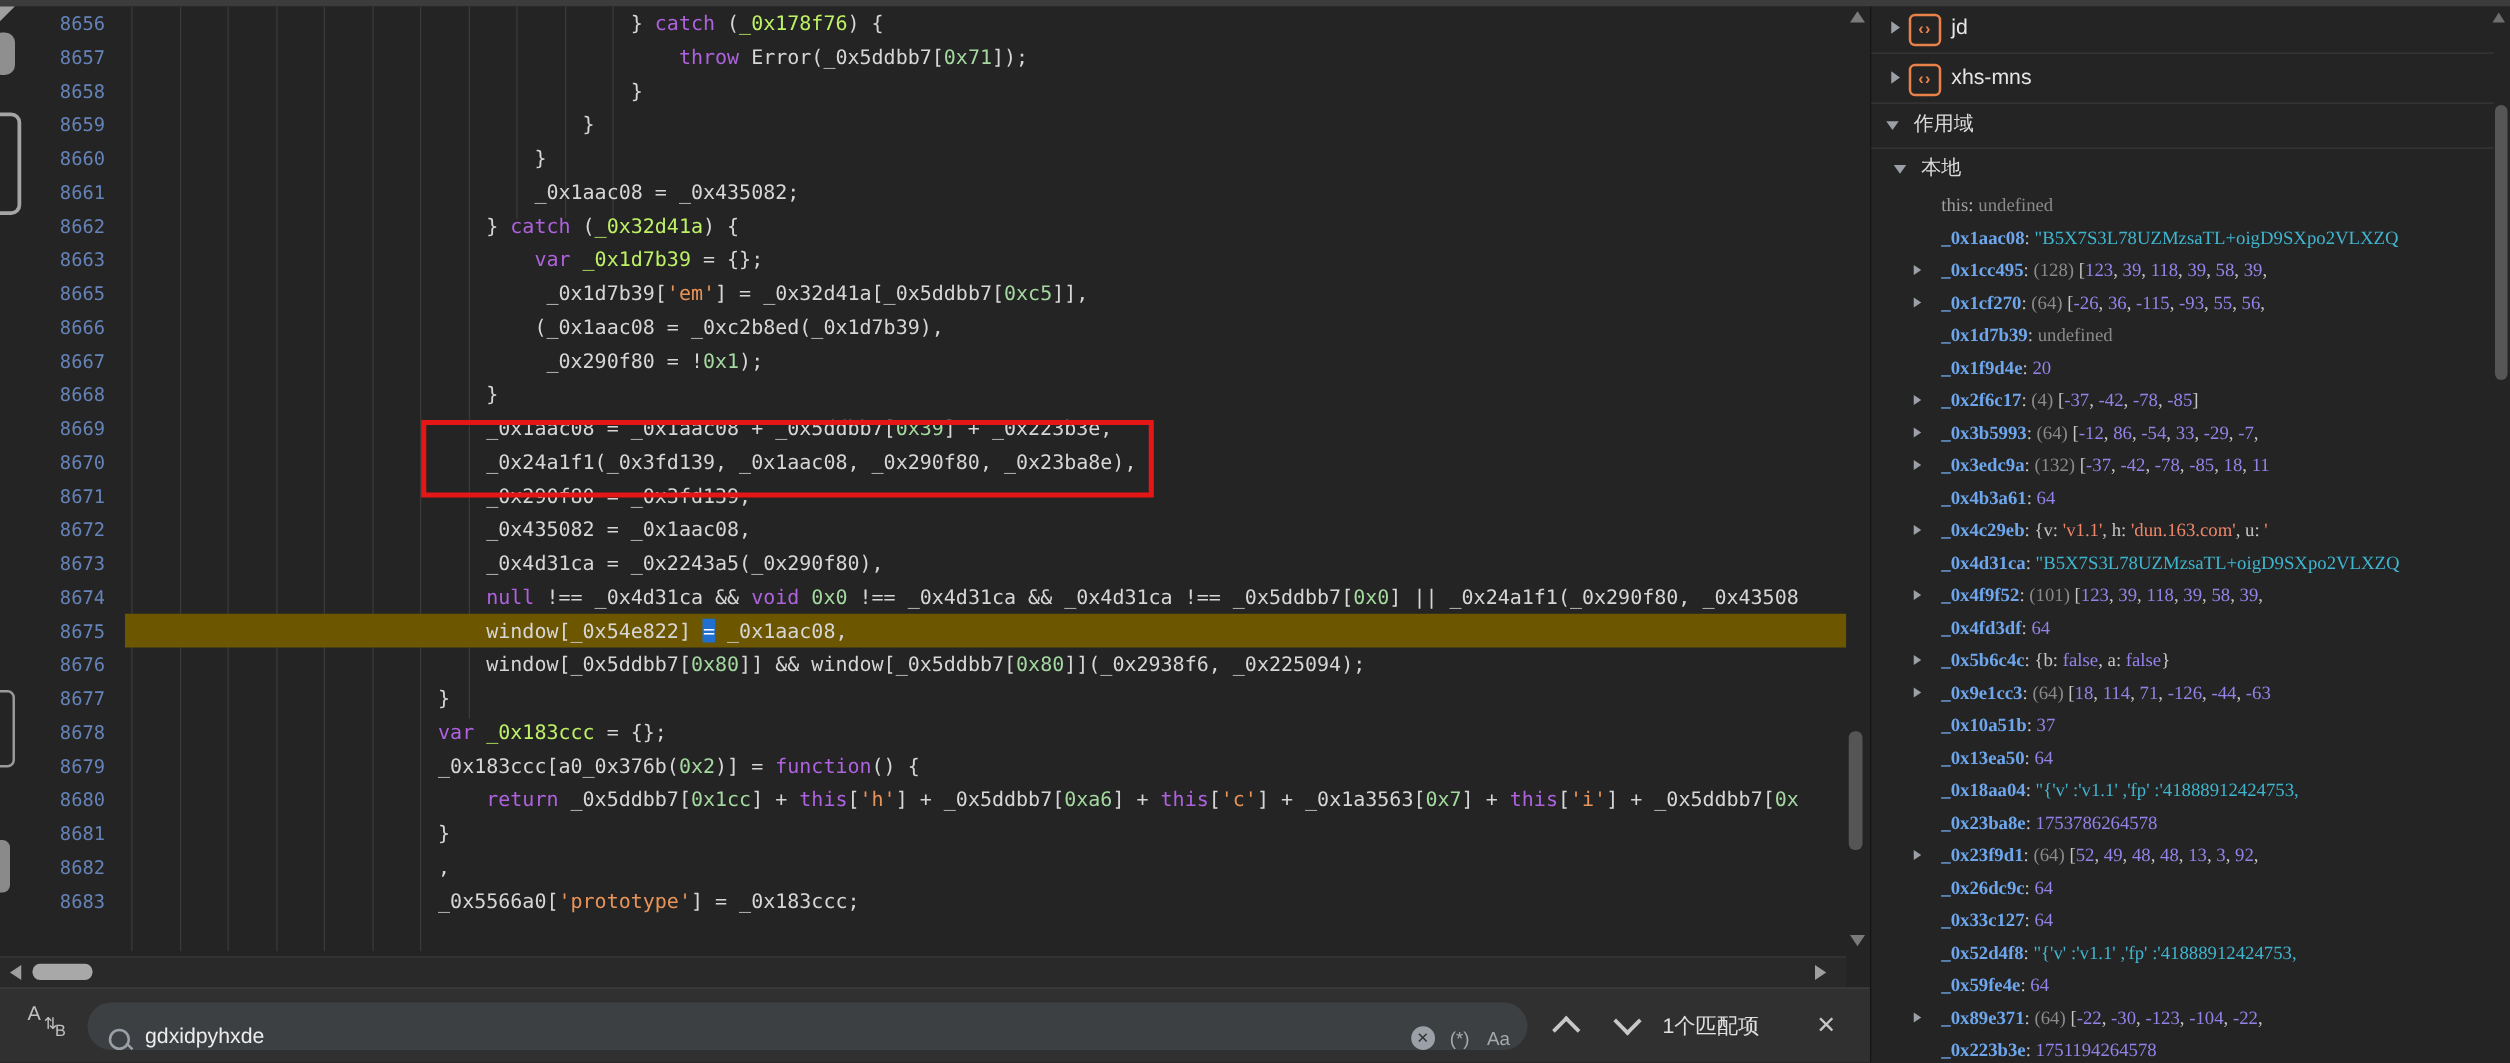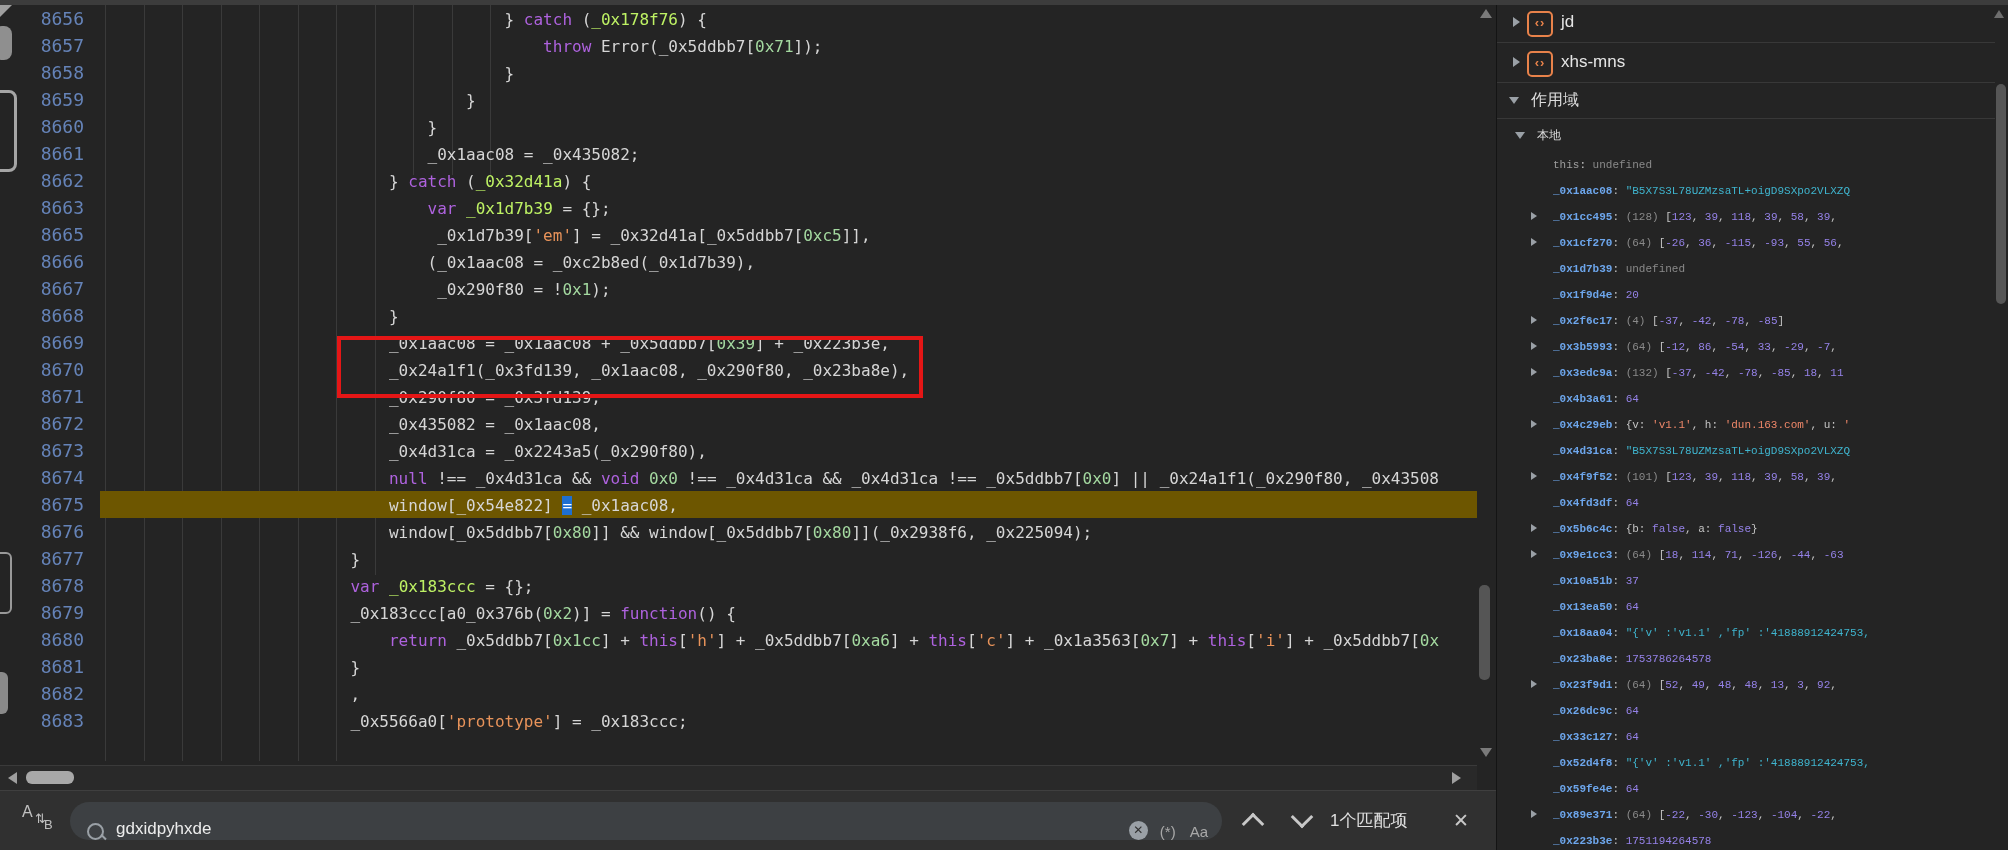--- a/index.html
+++ b/index.html
@@ -9,21 +9,21 @@
   
   #code-pane{position:absolute;left:0;top:0;width:1496px;height:850px;background:#242424;overflow:hidden}
   #top-strip{position:absolute;left:0;top:0;width:2008px;height:5px;background:#3c3c3c;z-index:9}
   #code-view{position:absolute;left:0;top:5px;width:1477px;height:760px;overflow:hidden}
   .guide{position:absolute;top:0;width:1px;background:#3a3a3a;z-index:0}
   #code-lines{position:absolute;left:0;top:0;width:100%;z-index:1}
   .code-line{position:relative;height:27px;line-height:27px;white-space:pre;
              font-family:"DejaVu Sans Mono",monospace;font-size:16px;color:#d6d6d6}
   .code-line.hl{background:linear-gradient(to right,transparent 0,transparent 100px,#6d5600 100px)}
   .ln{display:inline-block;width:84px;text-align:right;padding-right:16px;color:#6583b8;
-      font-size:18px;font-family:"DejaVu Sans Mono",monospace}
+      font-size:15px;font-family:"DejaVu Sans Mono",monospace}
   .code-text{white-space:pre}
   .tk-kw{color:#ae62de}
   .tk-num{color:#a4d9a0}
   .tk-str{color:#e8935a}
   .tk-def{color:#bef264}
   .tk-pl{color:#d6d6d6}
   .tk-match{background:#1f6fd0;color:#ffffff}
 
   
   #red-box{position:absolute;left:337px;top:331px;width:578px;height:54px;border:4px solid #e51616;z-index:5}
@@ -75,25 +75,25 @@
   #row-jd{top:2px;height:40px}
   #row-xhs{top:42px;height:40px}
   #row-scope{top:82px;height:36px}
   #row-local{top:118px;height:34px;border-bottom:none}
   .tri-r{position:absolute;width:0;height:0;border-left:7px solid #9aa0a6;border-top:5px solid transparent;border-bottom:5px solid transparent}
   .tri-d{position:absolute;width:0;height:0;border-top:7px solid #9aa0a6;border-left:5px solid transparent;border-right:5px solid transparent}
   .code-badge{position:absolute;left:30px;top:9px;width:22px;height:22px;border:2px solid #e8824a;border-radius:5px;
               color:#e8824a;font-size:13px;font-weight:bold;text-align:center;line-height:20px;letter-spacing:1px}
   .prow-label{position:absolute;left:64px;top:0;height:40px;line-height:40px;color:#e5e5e5;font-size:17px}
   #row-scope .prow-label{left:34px;height:36px;line-height:36px;font-size:16px;color:#dcdcdc}
-  #row-local .prow-label{left:40px;height:34px;line-height:34px;font-size:12px;color:#dcdcdc}
+  #row-local .prow-label{left:40px;height:34px;line-height:34px;font-size:16px;color:#dcdcdc}
 
   #scope-rows{position:absolute;left:0;top:152px;width:494px;overflow:hidden}
   .scope-row{position:relative;height:26px;line-height:26px;white-space:nowrap;overflow:hidden;
-             padding-left:56px;font-family:Liberation Mono, monospace;font-size:11px}
+             padding-left:56px;font-family:Liberation Serif, serif;font-size:15px}
   .scope-row .tri-r{left:34px;top:8px;border-left-width:6px;border-top-width:4px;border-bottom-width:4px}
   .vname{color:#6da6ec;font-weight:bold}
   .vname.special{color:#9e9e9e;font-weight:normal}
   .v-p{color:#c5c5c5}
   .v-g{color:#8a8a8a}
   .v-n{color:#9582e8}
   .v-s{color:#3fb5cf}
   .v-r{color:#ee8769}
 
   

